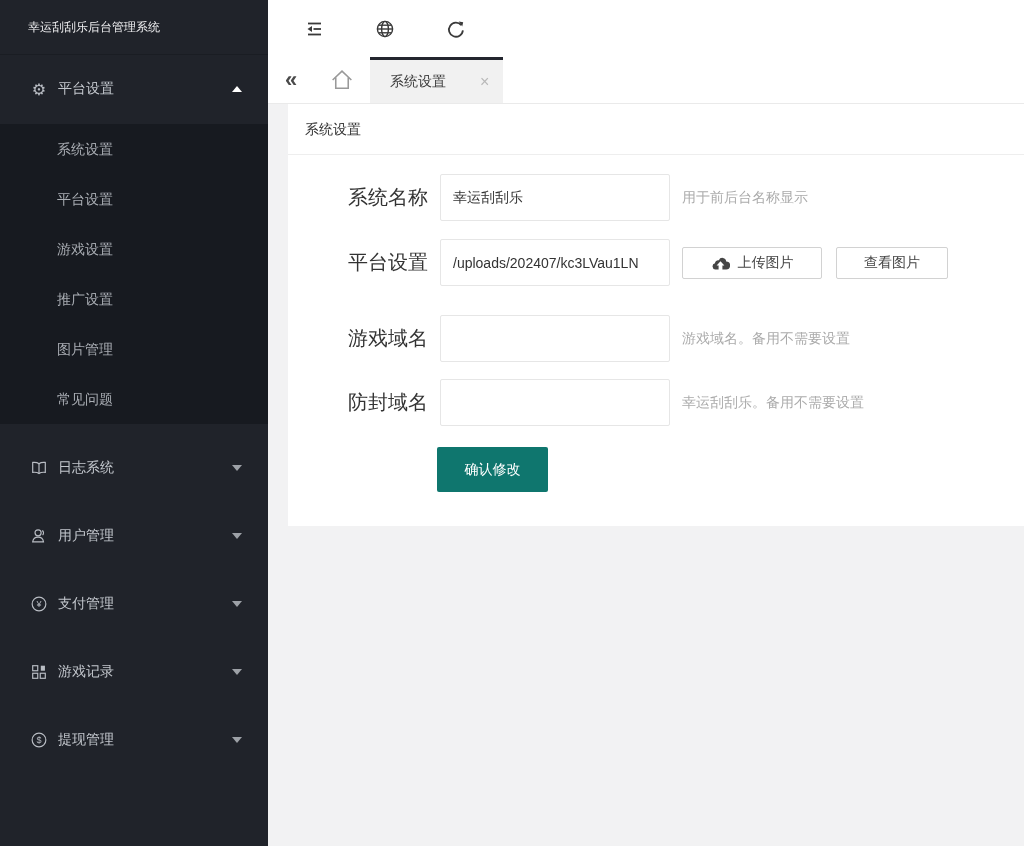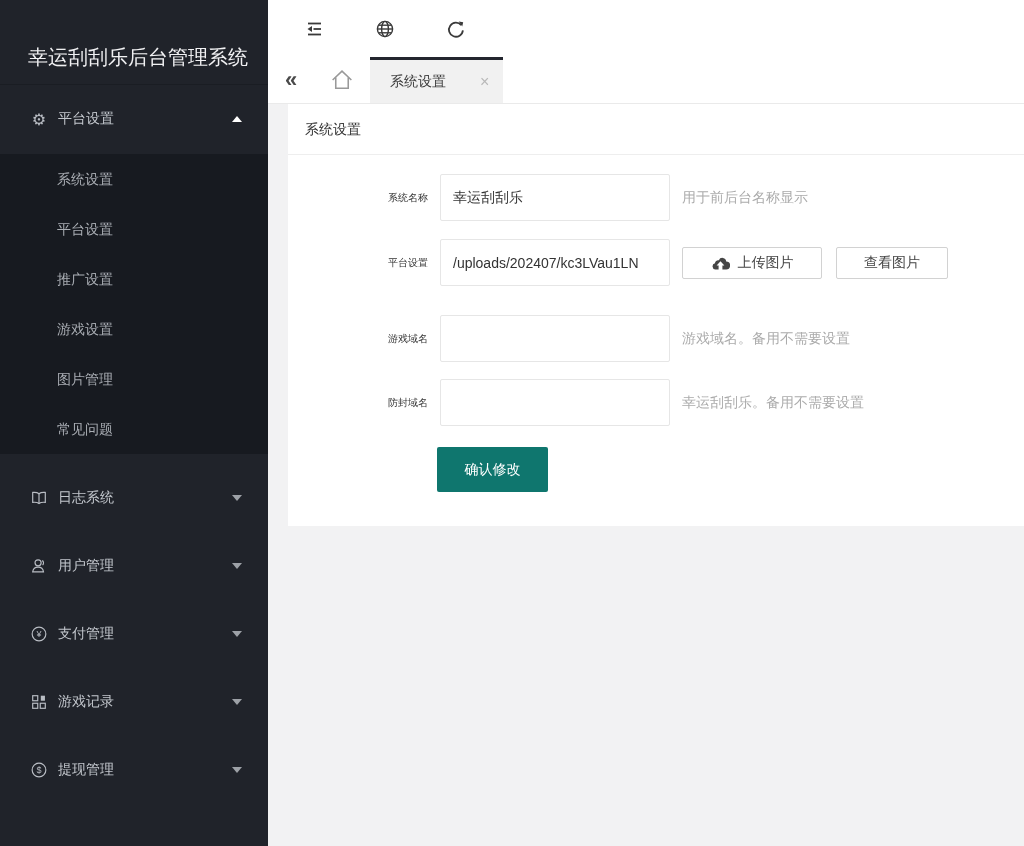--- a/index.html
+++ b/index.html
@@ -2,22 +2,22 @@
 <html><head>
 <meta charset="utf-8">
 <style>
   * { margin:0; padding:0; box-sizing:border-box; }
   html,body { width:1024px; height:846px; overflow:hidden; }
   body { font-family:"Liberation Sans","DejaVu Sans",sans-serif; font-size:14px; color:#333; background:#fff; }
   .app { display:flex; width:1024px; height:846px; }
 
   
   .sidebar { width:268px; flex:none; background:#20232A; height:846px; overflow:hidden; }
-  .side-title { height:55px; line-height:55px; padding-left:28px; color:#f1f1f3; font-size:20px;
-                border-bottom:1px solid #1a1d23; white-space:nowrap;margin-top:30px; }
+  .side-title { height:55px; line-height:55px; padding-left:28px; color:#f1f1f3; font-size:12px;
+                border-bottom:1px solid #1a1d23; white-space:nowrap; }
   .menu { padding-top:10px; }
   .menu-item { height:48px; display:flex; align-items:center; padding:0 26px 0 30px;
                color:#c3c7cd; font-size:14px; cursor:pointer; }
   .menu-item .mi-icon { width:18px; height:18px; margin-right:10px; display:inline-flex;
                         align-items:center; justify-content:center; color:#b9bdc4; font-size:16px; }
   .menu-item .mi-icon svg { display:block; }
   .menu-item .mi-label { flex:1; }
   .caret-up   { width:0; height:0; border-left:5px solid transparent; border-right:5px solid transparent;
                 border-bottom:6px solid #ffffff; }
   .caret-down { width:0; height:0; border-left:5px solid transparent; border-right:5px solid transparent;
@@ -49,21 +49,21 @@
   .card { background:#fff; height:422px; }
   .card-header { height:51px; line-height:51px; padding-left:17px; font-size:14px; color:#333;
                  border-bottom:1px solid #eeeeee; }
   .card-body { padding-top:19px; }
 
   .form-row { display:flex; align-items:center; }
   .row-1 { margin-bottom:18px; }
   .row-2 { margin-bottom:29px; }
   .row-3 { margin-bottom:17px; }
   .row-4 { margin-bottom:21px; }
-  .form-label { width:152px; padding-right:12px; text-align:right; font-size:10px; color:#333; flex:none; }
+  .form-label { width:152px; padding-right:12px; text-align:right; font-size:20px; color:#333; flex:none; }
   .form-input { width:230px; height:47px; border:1px solid #e6e6e6; border-radius:2px; padding:17px 12px;
                 font-size:14px; color:#333; outline:none; background:#fff;
                 font-family:"Liberation Sans","DejaVu Sans",sans-serif; }
   .form-hint { margin-left:12px; color:#ababab; font-size:14px; }
   .btn-plain { height:32px; background:#fff; border:1px solid #d2d2d2; border-radius:2px;
                display:inline-flex; align-items:center; justify-content:center; gap:8px;
                font-size:14px; color:#444; cursor:pointer;
                font-family:"Liberation Sans","DejaVu Sans",sans-serif; }
   .btn-upload { width:140px; margin-left:12px; }
   .btn-view { width:112px; margin-left:14px; }
@@ -83,22 +83,22 @@
 
       <div class="menu-item">
         <span class="mi-icon">⚙</span>
         <span class="mi-label">平台设置</span>
         <span class="caret-up"></span>
       </div>
 
       <div class="submenu">
         <div class="submenu-item">系统设置</div>
         <div class="submenu-item">平台设置</div>
+        <div class="submenu-item">游戏设置</div>
         <div class="submenu-item">推广设置</div>
-        <div class="submenu-item">游戏设置</div>
         <div class="submenu-item">图片管理</div>
         <div class="submenu-item">常见问题</div>
       </div>
 
 
       <div class="menu-item group">
         <span class="mi-icon">
           <svg width="18" height="18" viewBox="0 0 20 20" fill="none" stroke="#b9bdc4" stroke-width="1.3">
             <path d="M10 5.2 C8.2 3.8 5.6 3.5 3 3.8 V14.8 C5.6 14.5 8.2 14.8 10 16.2 C11.8 14.8 14.4 14.5 17 14.8 V3.8 C14.4 3.5 11.8 3.8 10 5.2 Z"></path>
             <path d="M10 5.2 V16.2"></path>

